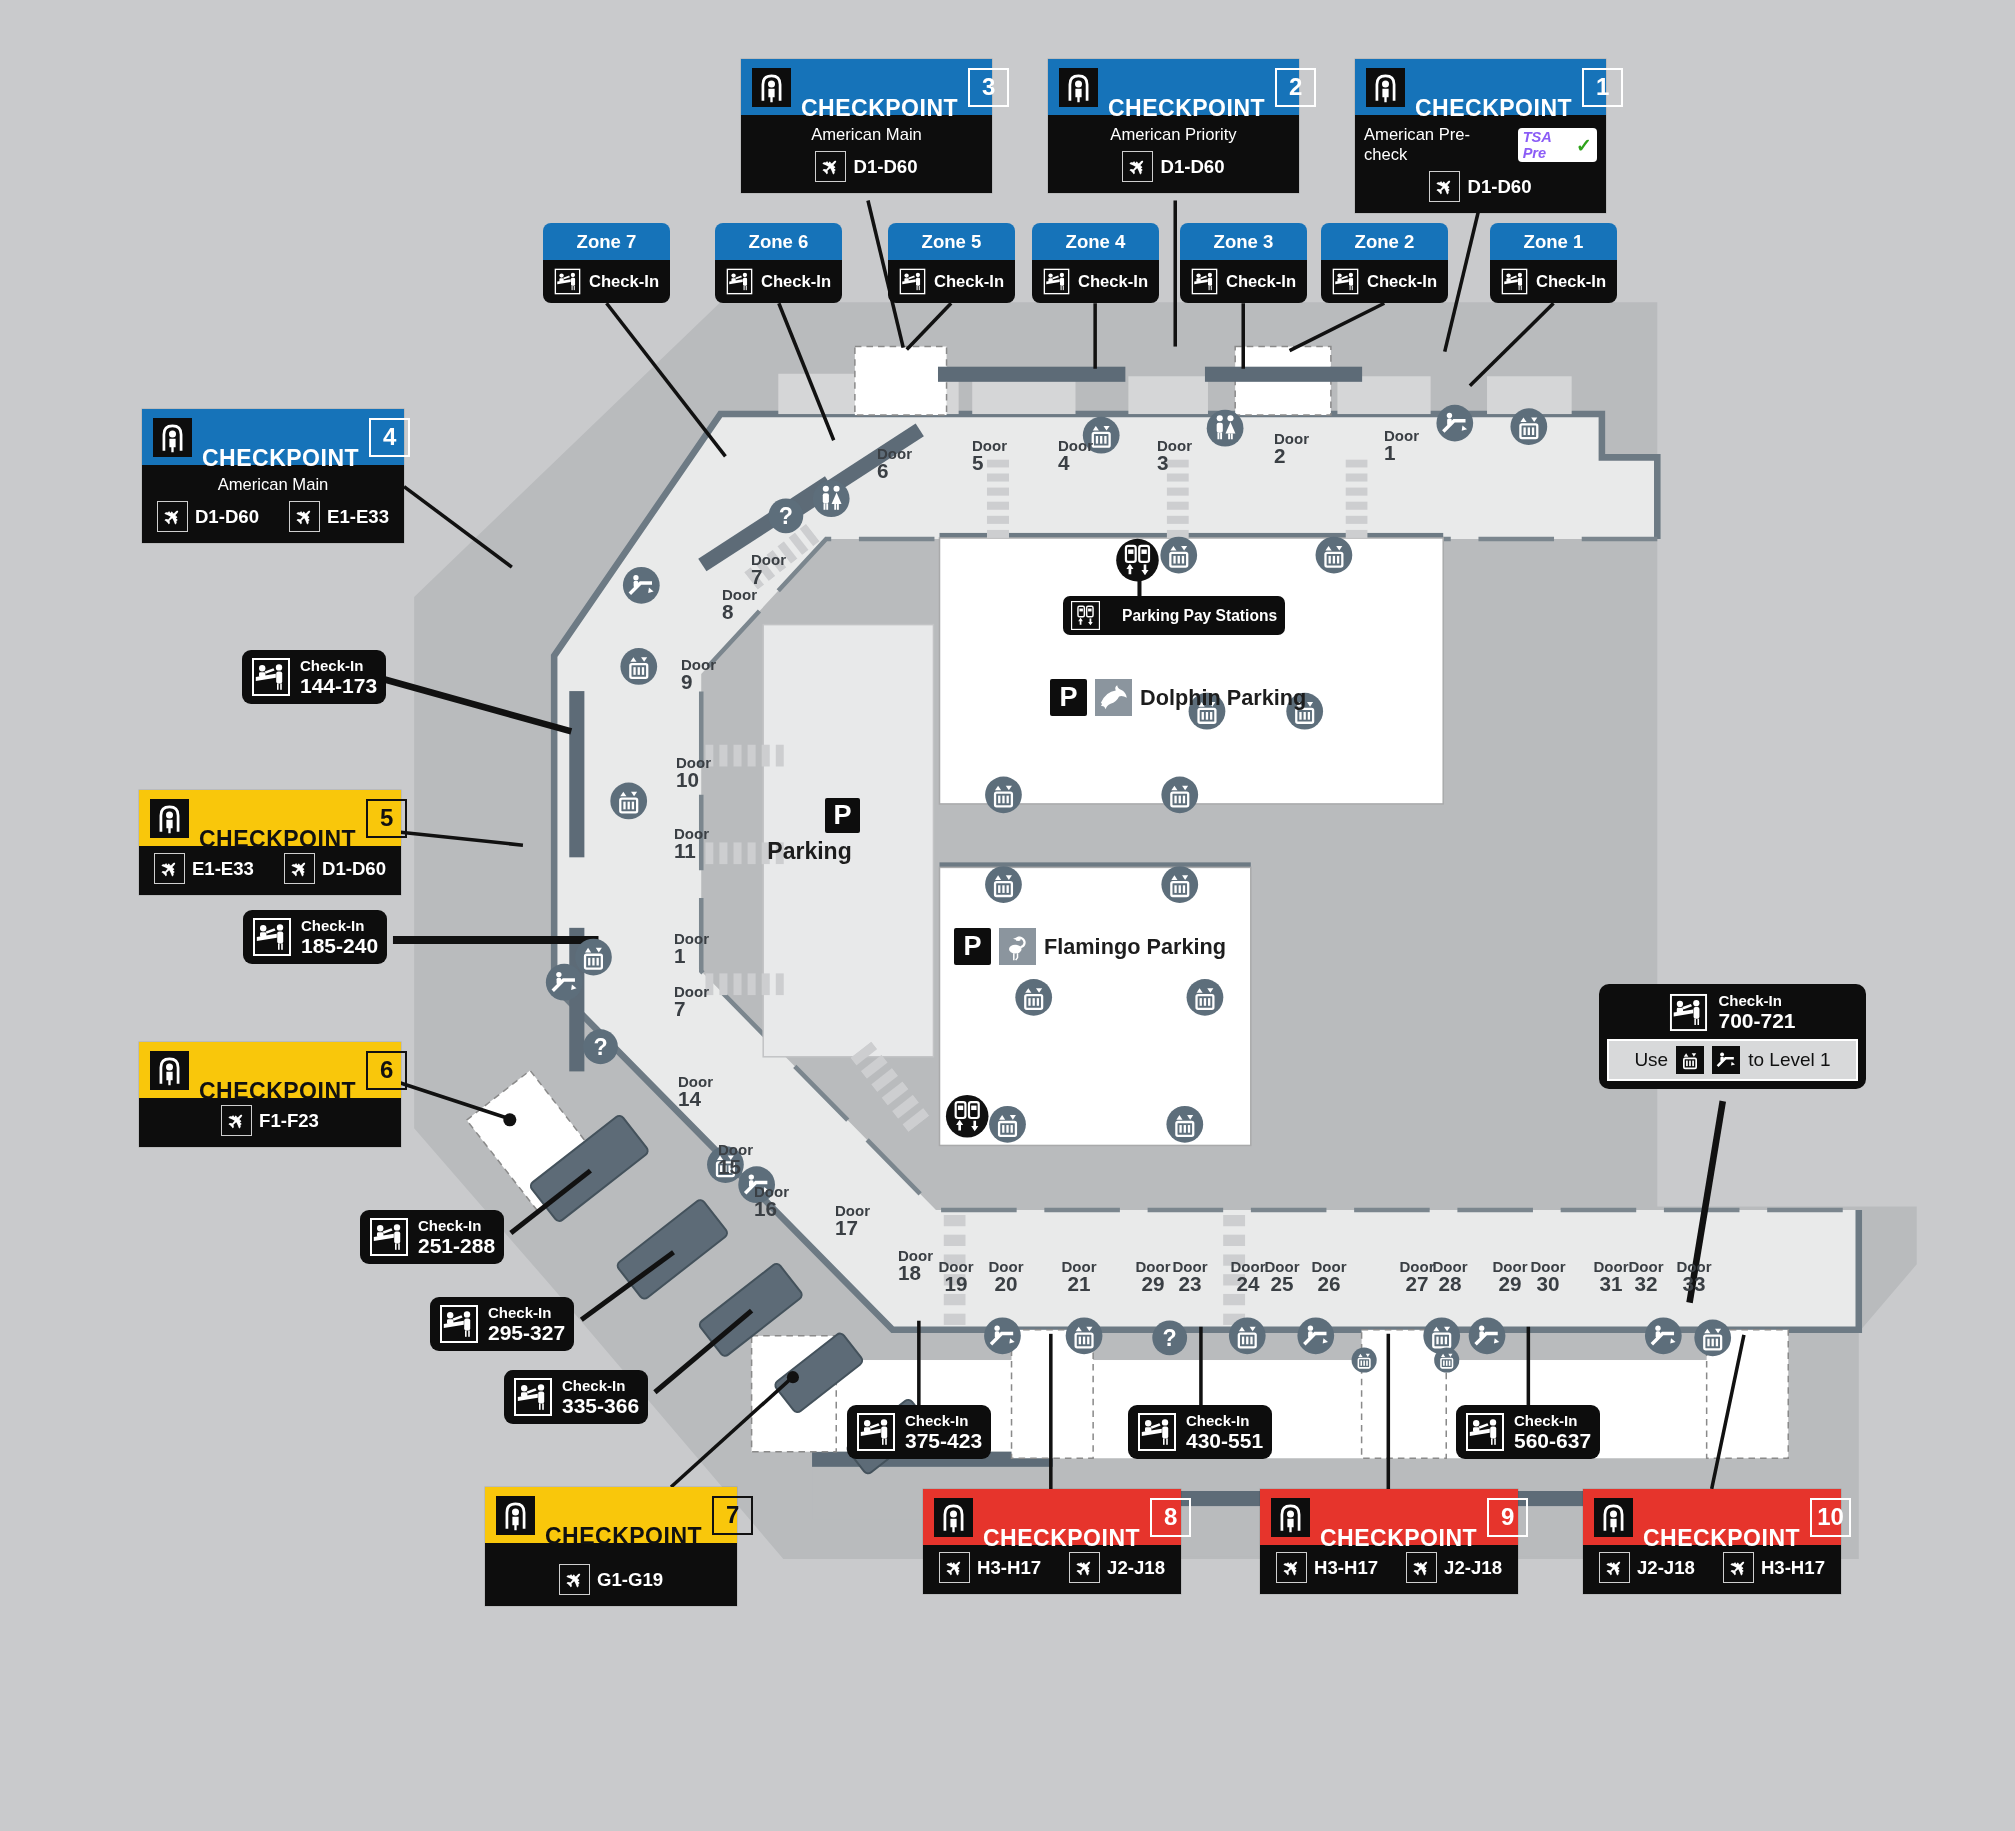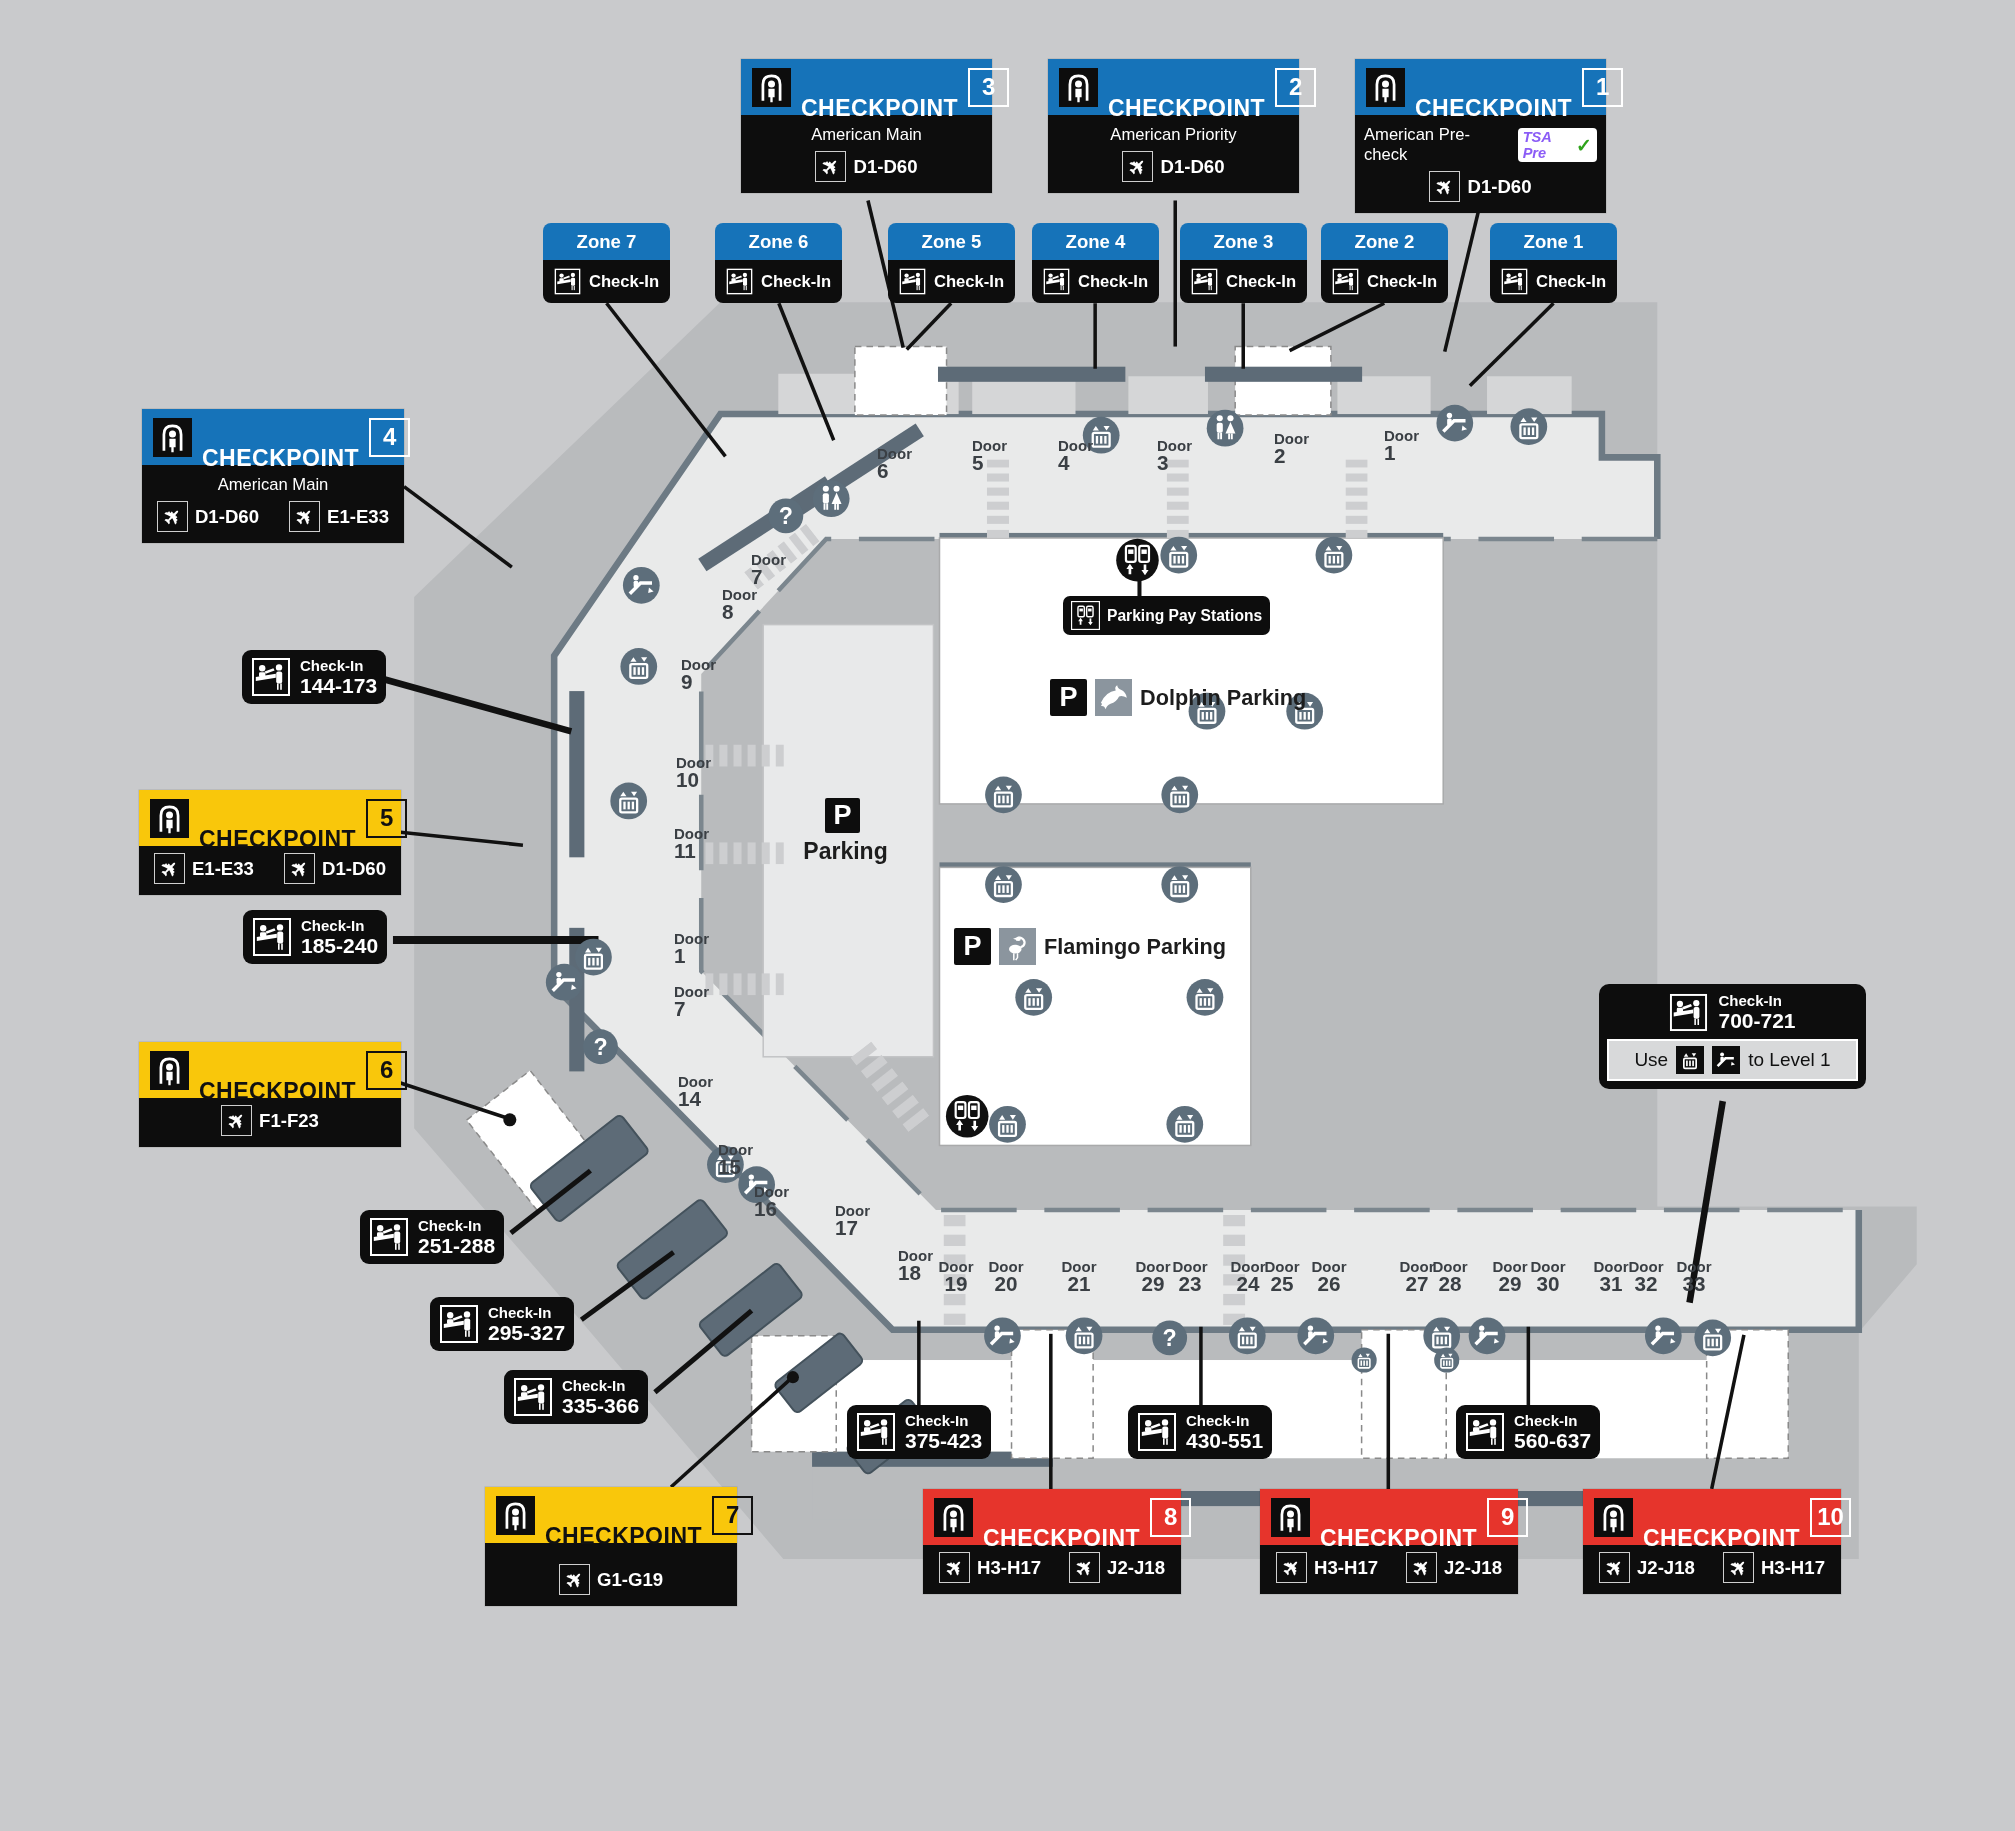--- a/index.html
+++ b/index.html
@@ -33,21 +33,21 @@
   .tag{position:absolute;background:#0d0d0d;border-radius:9px;color:#fff;display:flex;align-items:center;gap:9px;padding:7px 9px;}
   .tag .dicon{width:40px;height:40px;flex:0 0 auto;}
   .tag-l1{font-size:15px;font-weight:600;line-height:1.15;}
   .tag-l2{font-size:21px;font-weight:bold;line-height:1.1;}
   
   .t700{position:absolute;background:#0d0d0d;border-radius:10px;color:#fff;padding:8px 8px 8px;}
   .t700-top{display:flex;align-items:center;justify-content:center;gap:10px;margin-bottom:7px;}
   .t700-strip{border:2.5px solid #fff;background:#d8d9da;color:#111;display:flex;align-items:center;justify-content:center;gap:8px;font-size:19px;padding:5px 6px;}
   .sq54{width:28px;height:28px;flex:0 0 aux;}
   
-  .pay{position:absolute;background:#0d0d0d;border-radius:7px;color:#fff;display:flex;align-items:center;gap:7px;padding:5px 8px;font-size:15.6px;font-weight:bold;}
+  .pay{position:absolute;background:#0d0d0d;border-radius:7px;color:#fff;display:flex;align-items:center;gap:22px;padding:5px 8px;font-size:15.6px;font-weight:bold;}
   .pay .picon{width:29px;height:29px;}
   .plabel{position:absolute;display:flex;align-items:center;gap:8px;color:#1d1d1d;font-size:21.7px;font-weight:600;}
   .pbox{width:37px;height:37px;background:#0d0d0d;color:#fff;display:inline-flex;align-items:center;justify-content:center;font-size:27px;font-weight:bold;border-radius:2px;flex:0 0 auto;}
   .pbox.small{width:35px;height:35px;}
   .animal{width:37px;height:37px;flex:0 0 auto;}
   .pcentral-txt{position:absolute;width:111px;text-align:center;font-size:23px;font-weight:600;color:#1d1d1d;}
   
   .door{position:absolute;color:#3a3f44;line-height:.95;font-weight:600;}
   .door .dw{display:block;font-size:15px;}
   .door .dn{display:block;font-size:20.7px;}
@@ -757,21 +757,21 @@
 <div class="plabel" style="left:954px;top:928px">
   <span class="pbox">P</span>
   <svg class="animal" viewBox="0 0 74 74" width="37" height="37">
         <use href="#ic-flam" width="74" height="74"></use>
       </svg>
   <span>Flamingo Parking</span>
 </div>
 <div class="plabel" style="left:825px;top:798px">
   <span class="pbox small">P</span>
 </div>
-<div class="pcentral-txt" style="left:790px;top:838px">Parking</div>
+<div class="pcentral-txt" style="left:754px;top:838px">Parking</div>
 
 <div class="door" style="left:1384px;top:429px">
       <span class="dw">Door</span>
       <span class="dn">1</span>
     </div>
 <div class="door" style="left:1274px;top:432px">
       <span class="dw">Door</span>
       <span class="dn">2</span>
     </div>
 <div class="door" style="left:1157px;top:439px">

